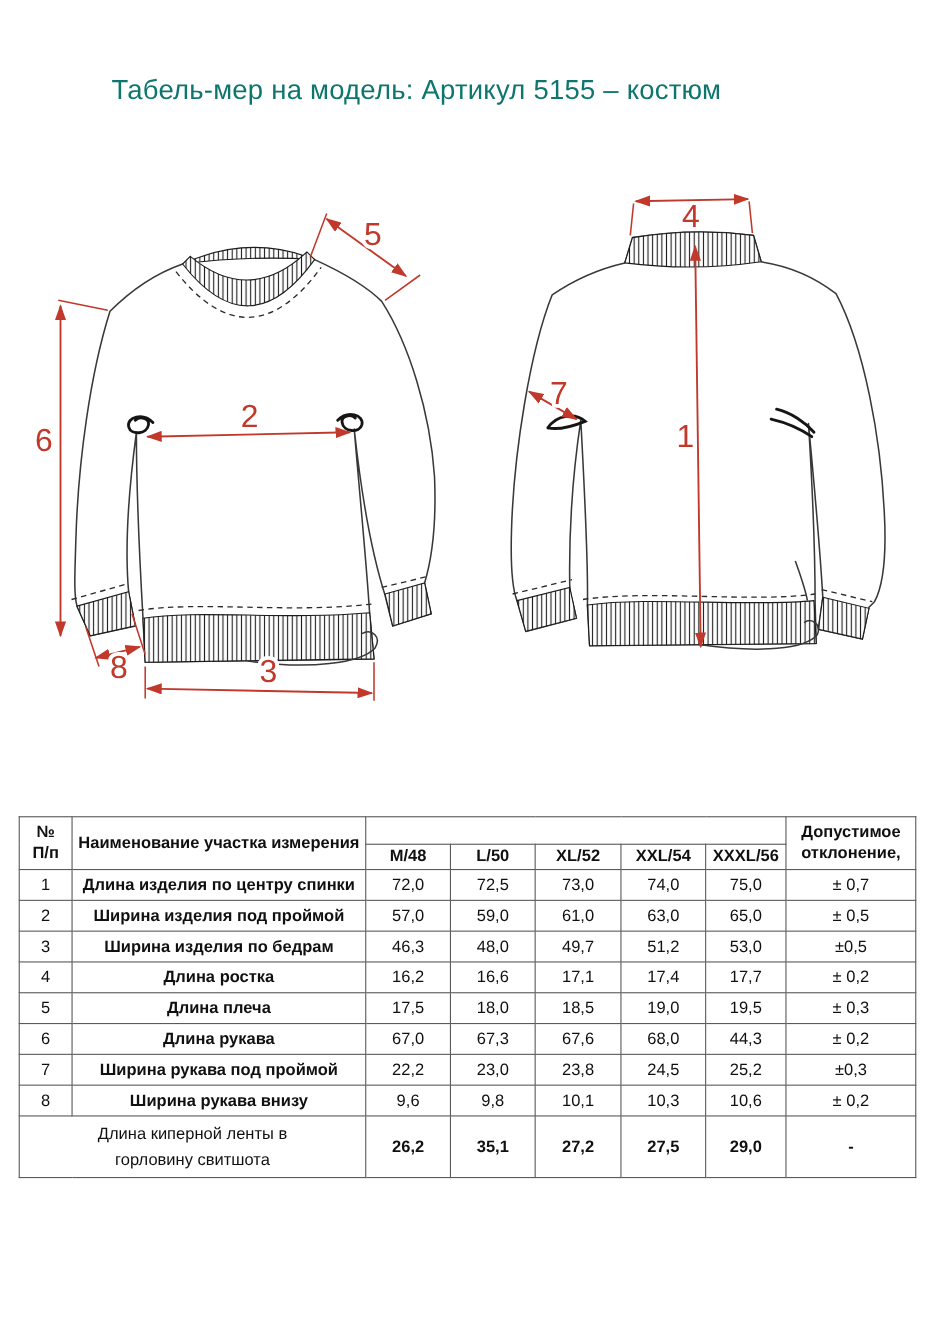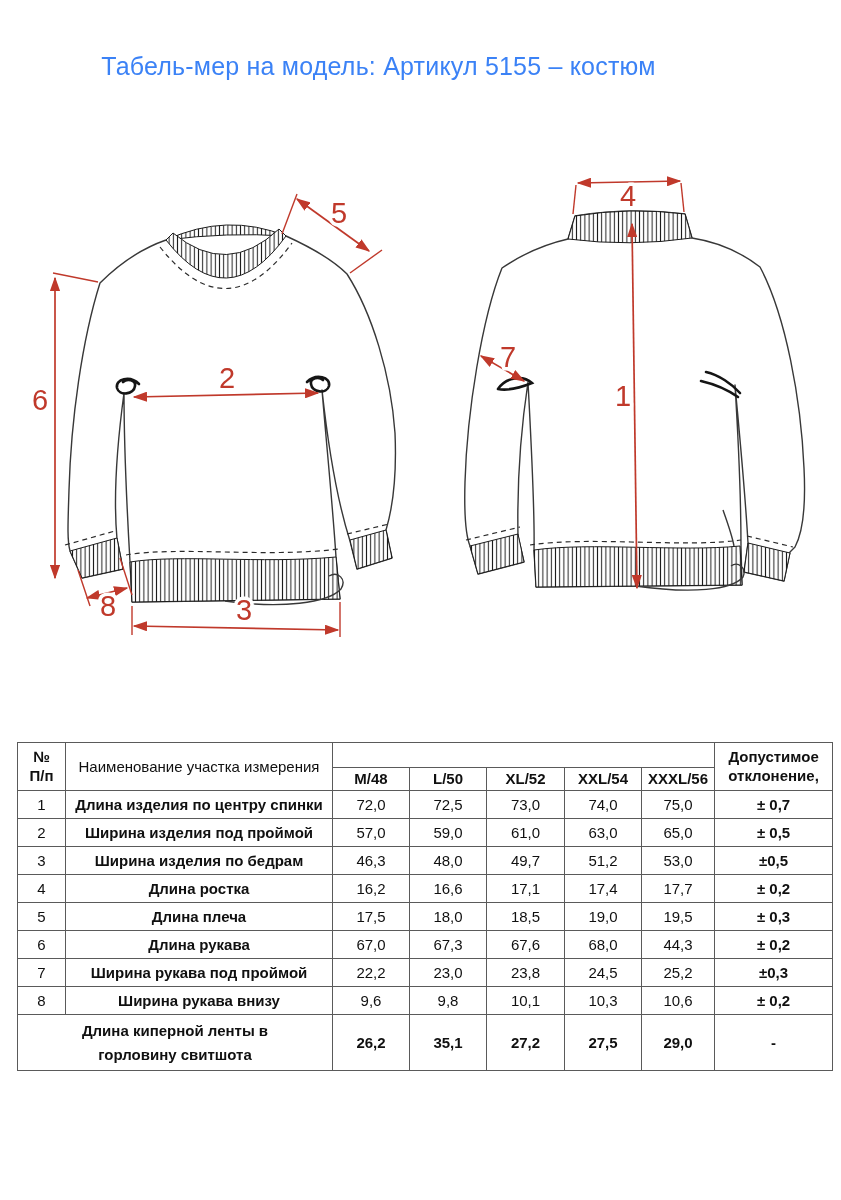--- a/index.html
+++ b/index.html
@@ -1,32 +1,32 @@
 <!DOCTYPE html>
 <html><head>
 <meta charset="utf-8">
 <style>
   html,body{margin:0;padding:0;background:#ffffff;}
   #page{position:relative;width:841px;height:1200px;background:#fff;overflow:hidden;
         font-family:"Liberation Sans",sans-serif;color:#111;}
-  .title{position:absolute;top:52px;left:0;width:757px;text-align:center;
-         font-size:25px;font-weight:500;color:#3b82f6;letter-spacing:0.2px;}
+  .title{position:absolute;top:68px;left:0;width:757px;text-align:center;
+         font-size:25px;font-weight:500;color:#0f766e;letter-spacing:0.2px;}
   .drawing{position:absolute;}
   #front-svg{left:20px;top:150px;}
   #back-svg{left:440px;top:150px;}
 
   table.spec{position:absolute;left:17px;top:742px;border-collapse:collapse;
              table-layout:fixed;width:815px;color:#101010;}
   table.spec td{border:1px solid #5a5a5a;padding:0;text-align:center;vertical-align:middle;
                 font-size:15px;overflow:hidden;}
   td.hdr{font-weight:bold;font-size:15px;line-height:1.25;}
-  td.hname{font-weight:normal;font-size:15.5px;text-align:center;}
+  td.hname{font-weight:bold;font-size:15.5px;text-align:center;}
   td.name{text-align:left;padding:1px 3px 1px 6px;font-size:14.5px;font-weight:bold;}
-  td.tol{font-weight:bold;font-size:17.5px;}
-  td.fname{font-weight:bold;font-size:16.5px;text-align:left;padding-left:5px;line-height:1.55;margin-top:20px;}
+  td.tol{font-weight:normal;font-size:17.5px;}
+  td.fname{font-weight:normal;font-size:16.5px;text-align:left;padding-left:5px;line-height:1.55;margin-top:20px;}
   td.fval{font-weight:bold;font-size:20px;}
   td.ftol{font-weight:bold;font-size:17px;}
   tr.hrow1{height:25px;} tr.hrow2{height:23px;} tr.drow{height:28px;} tr.frow{height:56px;}
 
   .dimnum{font-family:"Liberation Sans",sans-serif;font-size:29px;fill:#c0392b;
           paint-order:stroke;stroke:#ffffff;stroke-width:7px;stroke-linejoin:round;font-weight:400;}
   .garm{fill:#ffffff;stroke:#383838;stroke-width:1.4;stroke-linejoin:round;}
   .iline{fill:none;stroke:#383838;stroke-width:1.4;}
   .dash{fill:none;stroke:#2a2a2a;stroke-width:1.2;stroke-dasharray:5 4;}
   .rib{stroke:#1c1c1c;stroke-width:1;}

